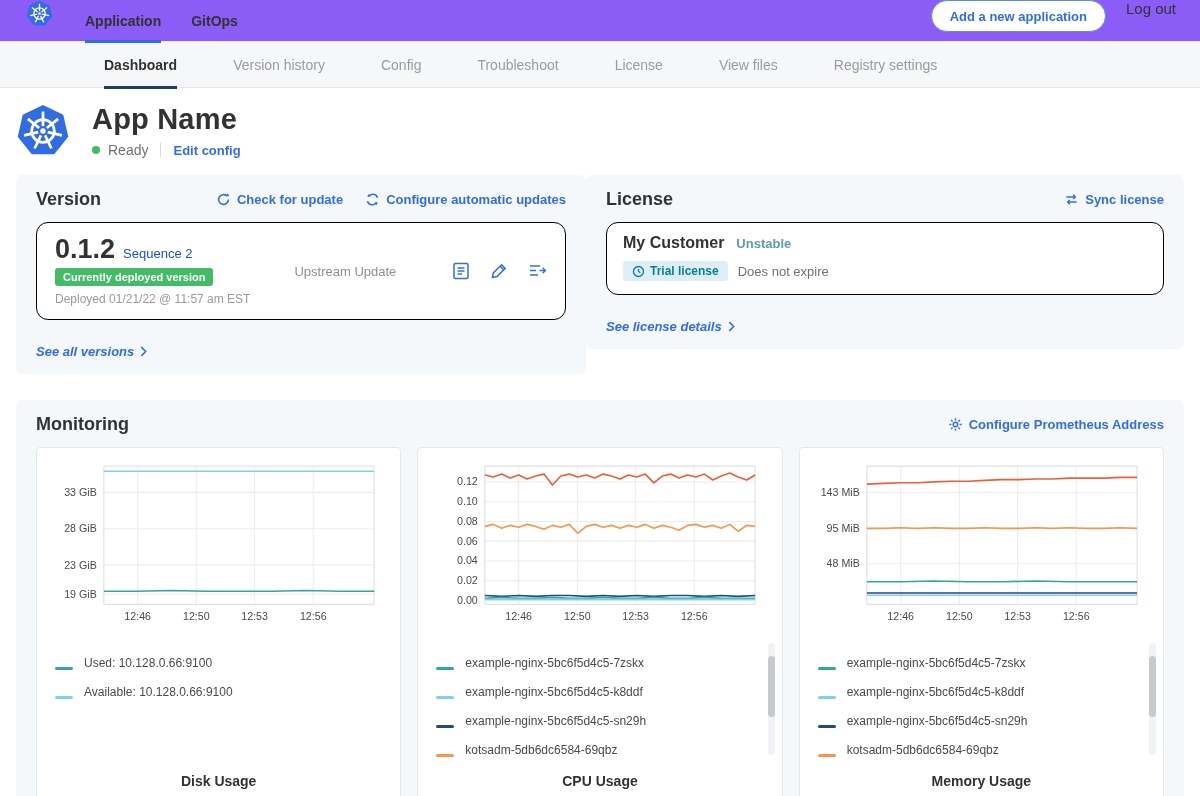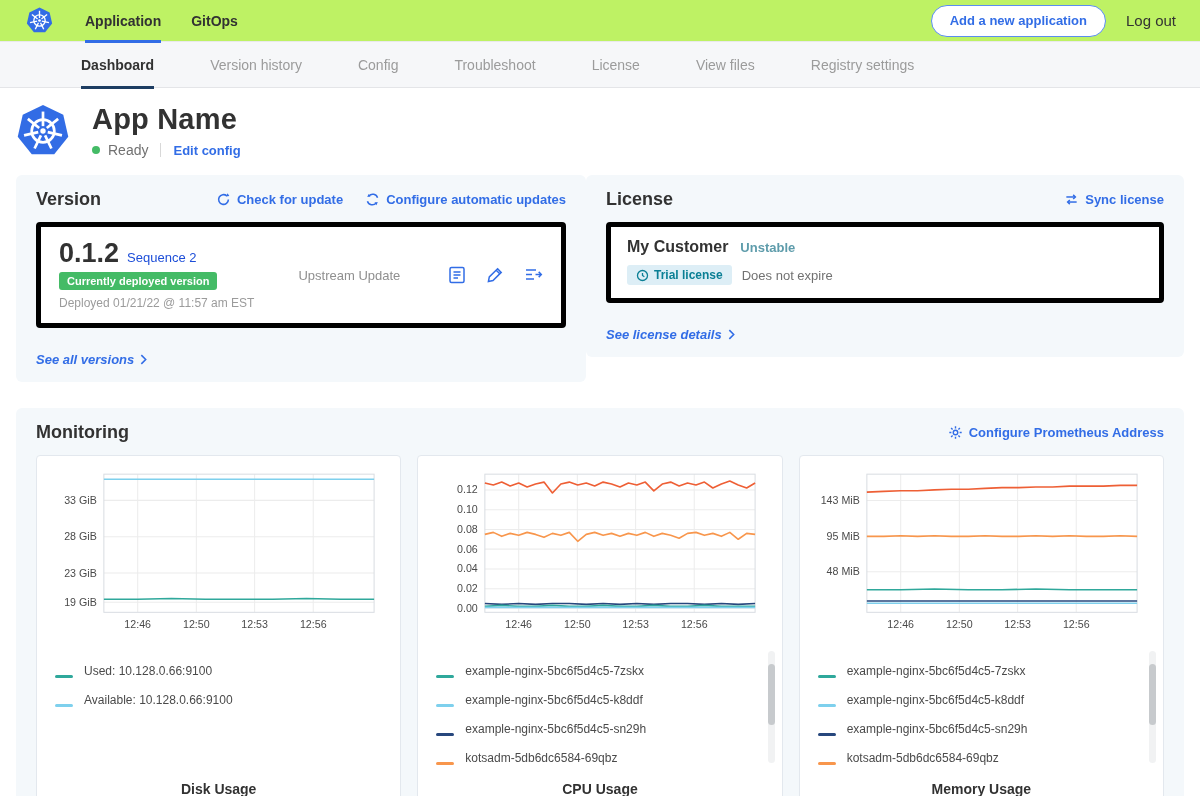--- a/index.html
+++ b/index.html
@@ -1,33 +1,33 @@
 <!DOCTYPE html>
 <html><head>
 <meta charset="utf-8">
 <style>
   *{margin:0;padding:0;box-sizing:border-box}
   html,body{width:1200px;height:796px;overflow:hidden;background:#fff;
     font-family:"Liberation Sans","DejaVu Sans",sans-serif;color:#323232;}
 
   
-  .topnav{display:flex;align-items:center;height:42px;padding:0 24px 0 26px;
-    background:#bef264;border-bottom:1px solid #e9e9ec;}
+  .topnav{display:flex;align-items:flex-start;height:42px;padding:0 24px 0 26px;
+    background:#8b5cf6;border-bottom:1px solid #e9e9ec;}
   .k8s-logo-sm{width:27px;height:27px;margin-right:32px;flex:0 0 auto;}
   .top-tab{position:relative;height:42px;display:flex;align-items:center;
     margin-right:30px;font-size:14px;font-weight:700;color:#323232;cursor:pointer;}
   .top-tab.active::after{content:"";position:absolute;left:0;right:0;bottom:-1px;height:3px;background:#326de6;}
   .add-app-btn{margin-left:auto;height:32px;padding:0 18px;border-radius:17px;
     border:1px solid #5b8def;background:#fff;color:#326de6;font-size:13px;font-weight:700;cursor:pointer;
     font-family:inherit;}
   .logout{margin-left:20px;font-size:15px;color:#323232;cursor:pointer;}
 
   
   .subnav{display:flex;align-items:center;height:46px;background:#f6f7f9;
-    border-bottom:1px solid #e4e5e8;padding-left:81px;gap:56px;}
+    border-bottom:1px solid #e4e5e8;padding-left:104px;gap:56px;}
   .sub-tab{position:relative;height:46px;display:flex;align-items:center;
     font-size:14px;font-weight:500;color:#9b9b9b;cursor:pointer;white-space:nowrap;}
   .sub-tab.active{color:#323232;font-weight:700;}
   .sub-tab.active::after{content:"";position:absolute;left:0;right:0;bottom:-1px;height:3px;background:#1d3d62;}
 
   
   .app-header{display:flex;align-items:center;gap:22px;padding:15px 16px 17px 16px;background:#fff;}
   .k8s-logo-lg{width:54px;height:54px;flex:0 0 auto;}
   .app-title{font-size:29px;font-weight:700;color:#323232;letter-spacing:.2px;}
   .status-row{display:flex;align-items:center;gap:8px;margin-top:6px;}
@@ -38,21 +38,21 @@
 
   
   .content{padding:0 16px;}
   .panel-row{display:flex;align-items:flex-start;}
   .panel{background:#f4f8fb;border-radius:6px;padding:14px 20px;}
   .version-panel{width:570px;flex:0 0 auto;}
   .license-panel{flex:1;}
   .panel-head{display:flex;align-items:center;}
   .panel-title{font-size:18px;font-weight:700;color:#323232;}
   .panel-links{margin-left:auto;display:flex;align-items:center;gap:22px;}
-  .inner-card{background:#fff;border:5px solid #000000;border-radius:4px;margin-top:12px;}
+  .inner-card{background:#fff;border:1px solid #000000;border-radius:12px;margin-top:12px;}
 
   
   .version-body{display:flex;align-items:center;padding:13px 18px;}
   .v-num-row{display:flex;align-items:baseline;gap:8px;}
   .v-num{font-size:27px;font-weight:700;line-height:1;}
   .v-seq{font-size:13px;color:#1d4ed8;}
   .badge-green{display:inline-block;background:#44bb66;color:#fff;font-size:11px;font-weight:700;
     padding:3px 8px;border-radius:3px;margin-top:5px;}
   .v-date{font-size:12px;color:#9b9b9b;margin-top:6px;}
   .v-upstream{font-size:13px;font-weight:500;color:#8f8f8f;margin-left:44px;}

